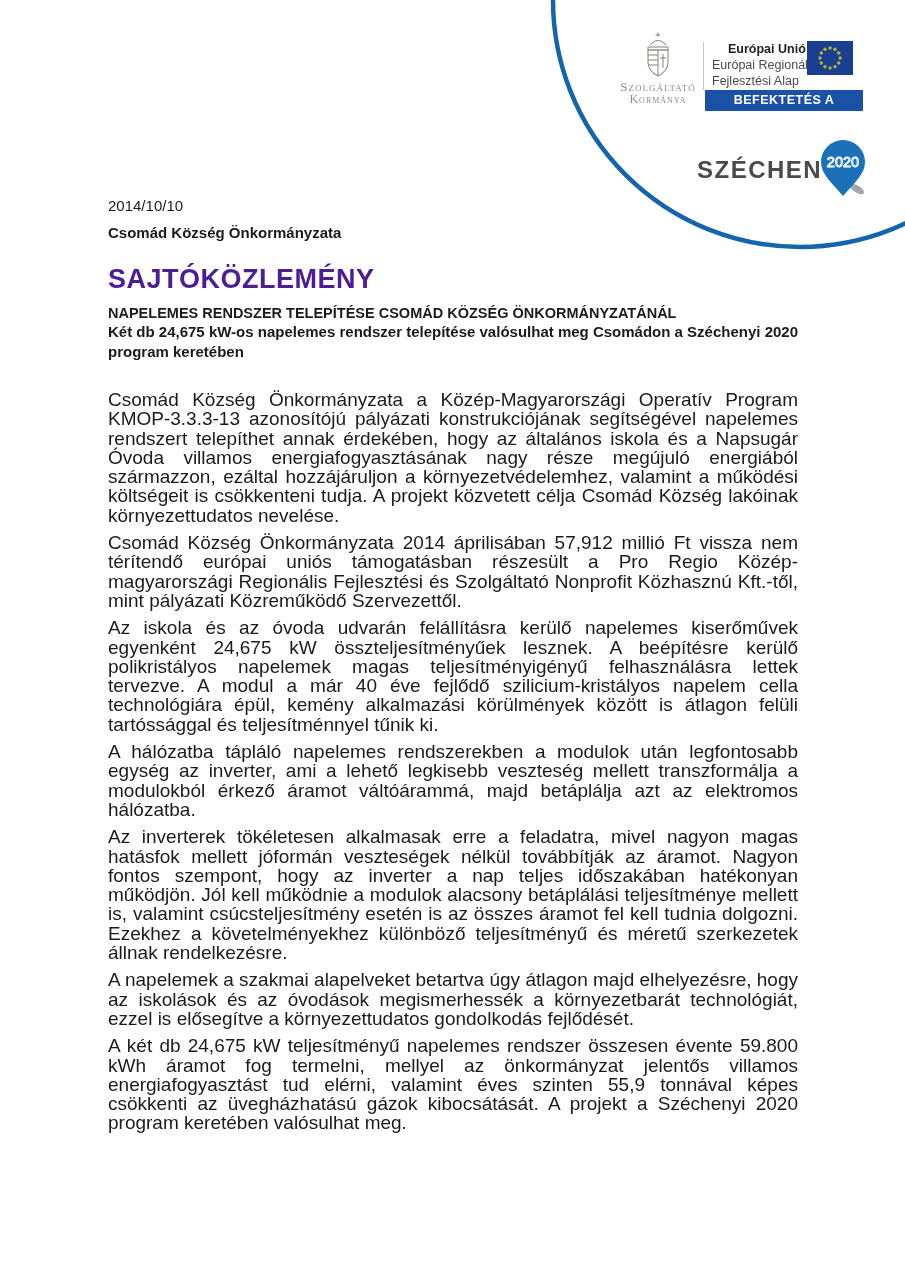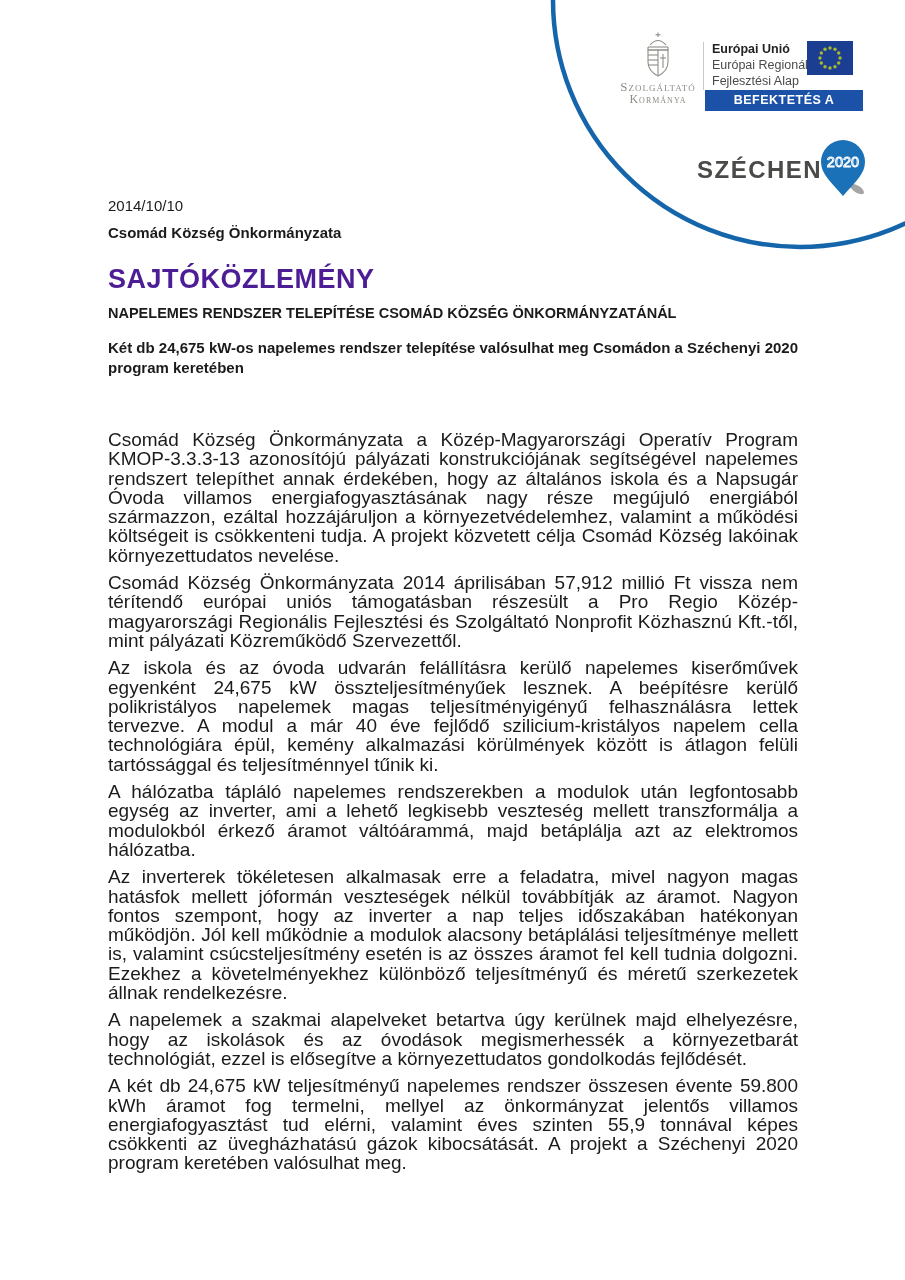--- a/index.html
+++ b/index.html
@@ -17,21 +17,21 @@
   .govt-crest { display:block; margin:0 auto 2px auto; }
   .govt-name {
     font-family:"Liberation Serif", serif; font-variant:small-caps;
     color:#8f8d85; font-size:13px; line-height:13px; letter-spacing:1px;
   }
   .govt-name .l2 { font-size:12px;text-align:center; }
 
   .eu-divider { position:absolute; left:703px; top:42px; width:1px; height:48px; background:#c8c8c8; }
 
   .eu-text { position:absolute; left:712px; top:41px; font-size:12.5px; line-height:16px; color:#4a4a4a; }
-  .eu-text .l1 { font-weight:bold; color:#222; }
+  .eu-text .l1 { font-weight:bold; color:#222;margin-left:16px; }
 
   .eu-flag { position:absolute; left:807px; top:41px; }
 
   .invest-banner {
     position:absolute; left:705px; top:90px; width:158px; height:21px;
     background:#1b52a8; color:#ffffff; font-weight:bold; font-size:12.5px;
     letter-spacing:0.5px; text-align:center; line-height:21px;
   }
 
   .szechenyi { position:absolute; left:697px; top:138px; width:175px; height:62px; }
@@ -39,22 +39,22 @@
     position:absolute; left:0; top:18px; font-size:24px; font-weight:bold;
     color:#4a4a48; letter-spacing:1.5px;
   }
   .szechenyi-pin { position:absolute; left:118px; top:0; }
 
   
   .doc { position:absolute; left:108px; top:197px; width:690px; }
   .doc-date   { font-size:15px; line-height:17px; margin-bottom:10px; }
   .doc-org    { font-size:15px; line-height:17px; font-weight:bold; margin-bottom:23px; }
   .doc-title  { font-size:27px; line-height:30px; font-weight:bold; color:#4c1d95; margin-bottom:10px; letter-spacing:0.5px; }
-  .doc-subtitle { font-size:14.5px; line-height:18px; font-weight:bold; margin-bottom:16px; }
-  .doc-lead   { font-size:15px; line-height:20px; font-weight:bold; text-align:justify; margin-bottom:52px; }
+  .doc-subtitle { font-size:14.5px; line-height:18px; font-weight:bold; }
+  .doc-lead   { font-size:15px; line-height:20px; font-weight:bold; text-align:justify; margin-bottom:28px; }
   .doc p.body-par { font-size:19px; line-height:19.3px; text-align:justify; margin-bottom:8px; }
 </style>
 </head>
 <body>
 
 <svg class="arc-svg" width="905" height="260" viewBox="0 0 905 260">
   <circle cx="800" cy="0" r="247" fill="none" stroke="#1565ab" stroke-width="4.5"></circle>
 </svg>
 
 <div class="govt-logo">
@@ -121,15 +121,15 @@
   <div class="doc-date">2014/10/10</div>
   <div class="doc-org">Csomád Község Önkormányzata</div>
   <h1 class="doc-title">SAJTÓKÖZLEMÉNY</h1>
   <h2 class="doc-subtitle">NAPELEMES RENDSZER TELEPÍTÉSE CSOMÁD KÖZSÉG ÖNKORMÁNYZATÁNÁL</h2>
   <p class="doc-lead">Két db 24,675 kW-os napelemes rendszer telepítése valósulhat meg Csomádon a Széchenyi 2020 program keretében</p>
   <p class="body-par">Csomád Község Önkormányzata a Közép-Magyarországi Operatív Program KMOP-3.3.3-13 azonosítójú pályázati konstrukciójának segítségével napelemes rendszert telepíthet annak érdekében, hogy az általános iskola és a Napsugár Óvoda villamos energiafogyasztásának nagy része megújuló energiából származzon, ezáltal hozzájáruljon a környezetvédelemhez, valamint a működési költségeit is csökkenteni tudja. A projekt közvetett célja Csomád Község lakóinak környezettudatos nevelése.</p>
   <p class="body-par">Csomád Község Önkormányzata 2014 áprilisában 57,912 millió Ft vissza nem térítendő európai uniós támogatásban részesült a Pro Regio Közép-magyarországi Regionális Fejlesztési és Szolgáltató Nonprofit Közhasznú Kft.-től, mint pályázati Közreműködő Szervezettől.</p>
   <p class="body-par">Az iskola és az óvoda udvarán felállításra kerülő napelemes kiserőművek egyenként 24,675 kW összteljesítményűek lesznek. A beépítésre kerülő polikristályos napelemek magas teljesítményigényű felhasználásra lettek tervezve. A modul a már 40 éve fejlődő szilicium-kristályos napelem cella technológiára épül, kemény alkalmazási körülmények között is átlagon felüli tartóssággal és teljesítménnyel tűnik ki.</p>
   <p class="body-par">A hálózatba tápláló napelemes rendszerekben a modulok után legfontosabb egység az inverter, ami a lehető legkisebb veszteség mellett transzformálja a modulokból érkező áramot váltóárammá, majd betáplálja azt az elektromos hálózatba.</p>
   <p class="body-par">Az inverterek tökéletesen alkalmasak erre a feladatra, mivel nagyon magas hatásfok mellett jóformán veszteségek nélkül továbbítják az áramot. Nagyon fontos szempont, hogy az inverter a nap teljes időszakában hatékonyan működjön. Jól kell működnie a modulok alacsony betáplálási teljesítménye mellett is, valamint csúcsteljesítmény esetén is az összes áramot fel kell tudnia dolgozni. Ezekhez a követelményekhez különböző teljesítményű és méretű szerkezetek állnak rendelkezésre.</p>
-  <p class="body-par">A napelemek a szakmai alapelveket betartva úgy kerülnek majd elhelyezésre, hogy az iskolások és az óvodások megismerhessék a környezetbarát technológiát, ezzel is elősegítve a környezettudatos gondolkodás fejlődését.</p>
+  <p class="body-par">A napelemek a szakmai alapelveket betartva úgy átlagon majd elhelyezésre, hogy az iskolások és az óvodások megismerhessék a környezetbarát technológiát, ezzel is elősegítve a környezettudatos gondolkodás fejlődését.</p>
   <p class="body-par">A két db 24,675 kW teljesítményű napelemes rendszer összesen évente 59.800 kWh áramot fog termelni, mellyel az önkormányzat jelentős villamos energiafogyasztást tud elérni, valamint éves szinten 55,9 tonnával képes csökkenti az üvegházhatású gázok kibocsátását. A projekt a Széchenyi 2020 program keretében valósulhat meg.</p>
 </div>
 
 </body></html>

